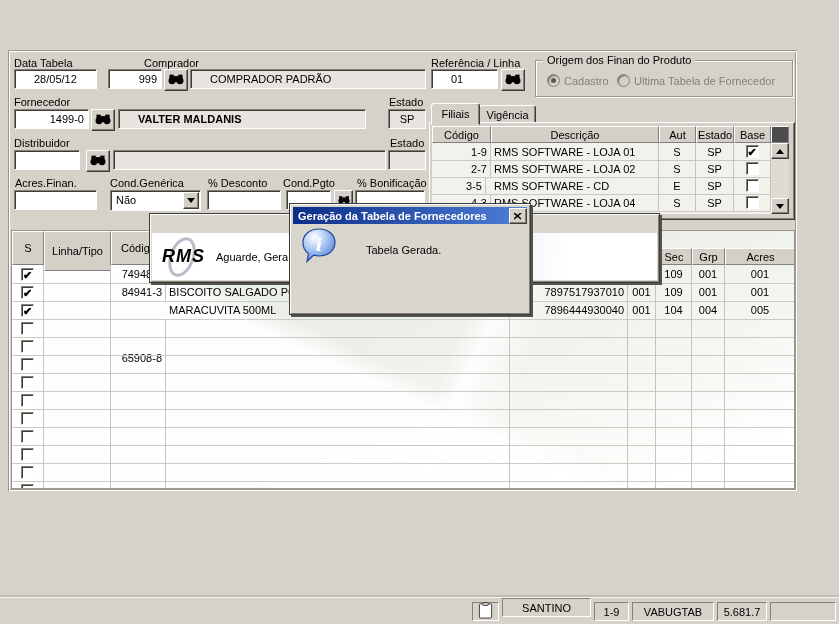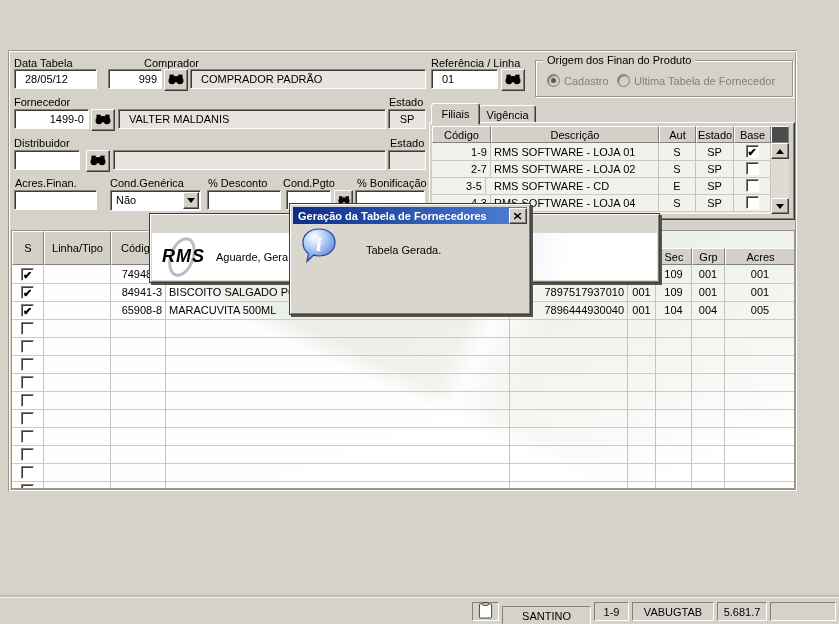--- a/index.html
+++ b/index.html
@@ -3,21 +3,21 @@
 <meta charset="utf-8">
 <style>
   html,body{margin:0;padding:0;background:#d6d2ca;}
   #screen{position:relative;width:839px;height:624px;background:#d6d2ca;
     font-family:"Liberation Sans",sans-serif;font-size:11px;color:#000;overflow:hidden;}
   .lbl{position:absolute;white-space:nowrap;}
   .graylbl{color:#84807a;}
   .panel-etched{position:absolute;background:#d6d2ca;
     box-shadow:inset 1px 1px 0 #9a968c,inset -1px -1px 0 #ffffff,inset 2px 2px 0 #ffffff,inset -2px -2px 0 #9a968c;}
   .edit{position:absolute;background:#fff;border:1px solid;border-color:#848078 #fff #fff #848078;
-    box-shadow:inset 1px 1px 0 #3e3c37;padding:3px 4px 0 10px;box-sizing:border-box;
+    box-shadow:inset 1px 1px 0 #3e3c37;padding:3px 4px 0 19px;box-sizing:border-box;
     white-space:nowrap;overflow:hidden;}
   .ro{background:#e7e4df;}
   .right{text-align:right;}
   .center{text-align:center;padding:3px 0 0 0;}
   .btn{position:absolute;background:#d4d0c8;border:1px solid;border-color:#fff #3e3c37 #3e3c37 #fff;
     box-shadow:inset -1px -1px 0 #848078;display:flex;align-items:center;justify-content:center;
     box-sizing:border-box;cursor:default;}
   .groupbox{position:absolute;border:1px solid #9a968c;box-shadow:inset 1px 1px 0 #fff,1px 1px 0 #fff;}
   .legend{position:absolute;background:#d6d2ca;padding:0 4px;}
   .radio{position:absolute;width:11px;height:11px;border-radius:50%;background:#d4d0c8;
@@ -124,21 +124,21 @@
           <g fill="#000">
             <rect x="2" y="2" width="6" height="5"></rect>
             <rect x="14" y="2" width="6" height="5"></rect>
             <rect x="8" y="4" width="6" height="5"></rect>
             <circle cx="5.5" cy="10.5" r="4.8"></circle>
             <circle cx="16.5" cy="10.5" r="4.8"></circle>
             <circle cx="11" cy="10" r="2.6"></circle>
           </g>
         </svg></span>
   </div>
-  <div class="edit ro" style="left:118px;top:109px;width:268px;height:20px;">VALTER MALDANIS</div>
+  <div class="edit ro" style="left:118px;top:109px;width:248px;height:20px;font-weight:bold;">VALTER MALDANIS</div>
   <div class="lbl" style="left:389px;top:96px;">Estado</div>
   <div class="edit ro center" style="left:388px;top:109px;width:38px;height:20px;">SP</div>
 
   <div class="tabpanel" style="left:429px;top:122px;width:364px;height:96px;z-index:1;"></div>
   <div class="tab" style="left:431px;top:103px;width:47px;height:20px;z-index:2;">
       <span>Filiais</span>
     </div>
   <div class="tab" style="left:479px;top:105px;width:55px;height:18px;z-index:0;">
       <span>Vigência</span>
     </div>
@@ -240,21 +240,21 @@
             <circle cx="11" cy="10" r="2.6"></circle>
           </g>
         </svg></span>
   </div>
 
   <div class="lbl" style="left:357px;top:177px;">% Bonificação</div>
   <div class="edit" style="left:355px;top:190px;width:70px;height:20px;"></div>
 
   <div class="grid" style="left:11px;top:230px;width:784px;height:259px;">
     <div class="hcell" style="left:0;top:0;width:32px;height:34px;">S</div>
-    <div class="hcell" style="left:32px;top:0;width:67px;height:34px;">Linha/Tipo</div>
+    <div class="hcell" style="left:32px;top:0;width:67px;height:40px;">Linha/Tipo</div>
     <div class="hcell" style="left:99px;top:0;width:55px;height:34px;">Código</div>
     <div class="hcell" style="left:154px;top:0;width:344px;height:34px;"></div>
     <div class="hcell" style="left:498px;top:0;width:118px;height:34px;"></div>
     <div class="hcell" style="left:616px;top:0;width:28px;height:34px;"></div>
     <div class="hcell" style="left:644px;top:17px;width:36px;height:17px;">Sec</div>
     <div class="hcell" style="left:680px;top:17px;width:33px;height:17px;">Grp</div>
     <div class="hcell" style="left:713px;top:17px;width:71px;height:17px;">Acres</div>
 
     <div class="grow" style="top:34px;">
       <span class="cell c" style="left:0;width:32px;">
@@ -280,21 +280,21 @@
       <span class="cell c" style="left:616px;width:28px;">001</span>
       <span class="cell c" style="left:644px;width:36px;">109</span>
       <span class="cell c" style="left:680px;width:33px;">001</span>
       <span class="cell c" style="left:713px;width:71px;">001</span>
     </div>
     <div class="grow" style="top:70px;">
       <span class="cell c" style="left:0;width:32px;">
           <span class="cb">✔</span>
         </span>
       <span class="cell" style="left:32px;width:67px;"></span>
-      <span class="cell r" style="left:99px;width:55px;">65908-8</span>
+      <span class="cell r" style="left:99px;width:55px;margin-top:48px;">65908-8</span>
       <span class="cell" style="left:154px;width:344px;">MARACUVITA 500ML</span>
       <span class="cell r" style="left:498px;width:118px;">7896444930040</span>
       <span class="cell c" style="left:616px;width:28px;">001</span>
       <span class="cell c" style="left:644px;width:36px;">104</span>
       <span class="cell c" style="left:680px;width:33px;">004</span>
       <span class="cell c" style="left:713px;width:71px;">005</span>
     </div>
 
     <div class="grow" style="top:88px;">
         <span class="cell c" style="left:0;width:32px;">
@@ -463,21 +463,21 @@
     <span style="position:absolute;left:76px;top:40px;">Tabela Gerada.</span>
   </div>
 
   <div style="position:absolute;left:0;top:597px;width:839px;height:27px;background:#d6d2ca;border-top:1px solid #f7f5f1;box-shadow:0 -2px 0 #c0bcb2;">
     <div class="sp" style="left:472px;top:4px;width:27px;">
       <span><svg width="15" height="17" viewBox="0 0 16 18">
             <rect x="1.5" y="2" width="13" height="15" rx="1" fill="#fff" stroke="#3e3c37"></rect>
             <rect x="5" y="0.6" width="6" height="3" rx="1" fill="#d4d0c8" stroke="#3e3c37"></rect>
           </svg></span>
     </div>
-    <div class="sp" style="left:502px;top:8px;width:89px;">
+    <div class="sp" style="left:502px;top:0;width:89px;">
         <span>SANTINO</span>
       </div>
     <div class="sp" style="left:594px;top:4px;width:35px;">
         <span>1-9</span>
       </div>
     <div class="sp" style="left:632px;top:4px;width:82px;">
         <span>VABUGTAB</span>
       </div>
     <div class="sp" style="left:717px;top:4px;width:50px;">
         <span>5.681.7</span>

